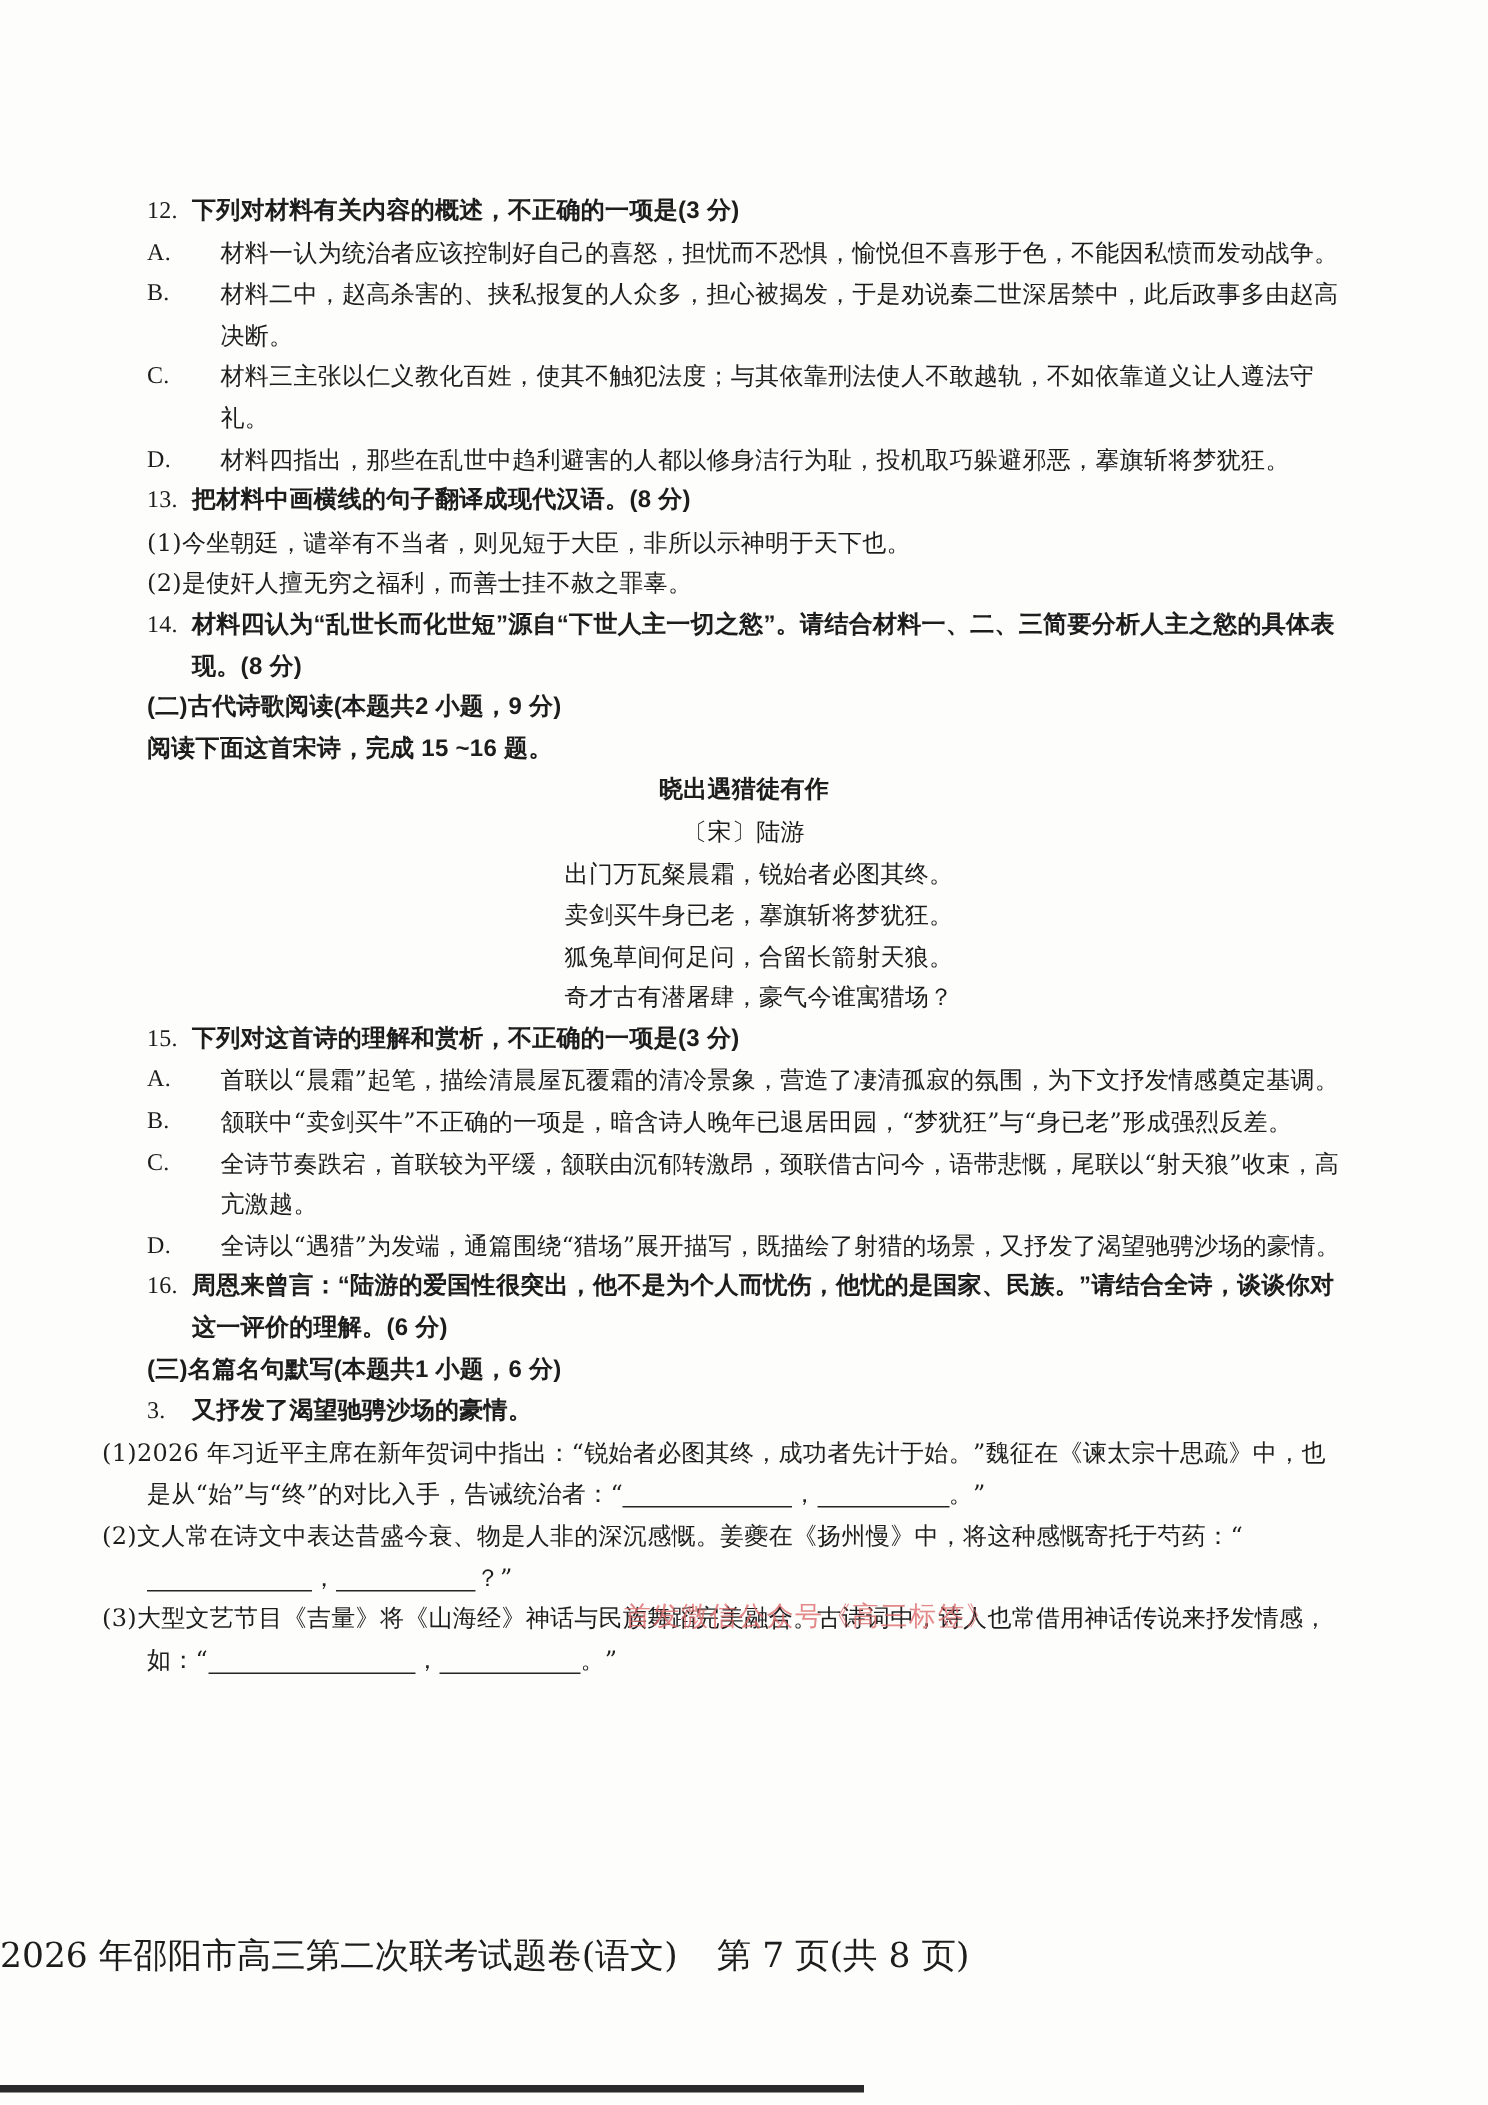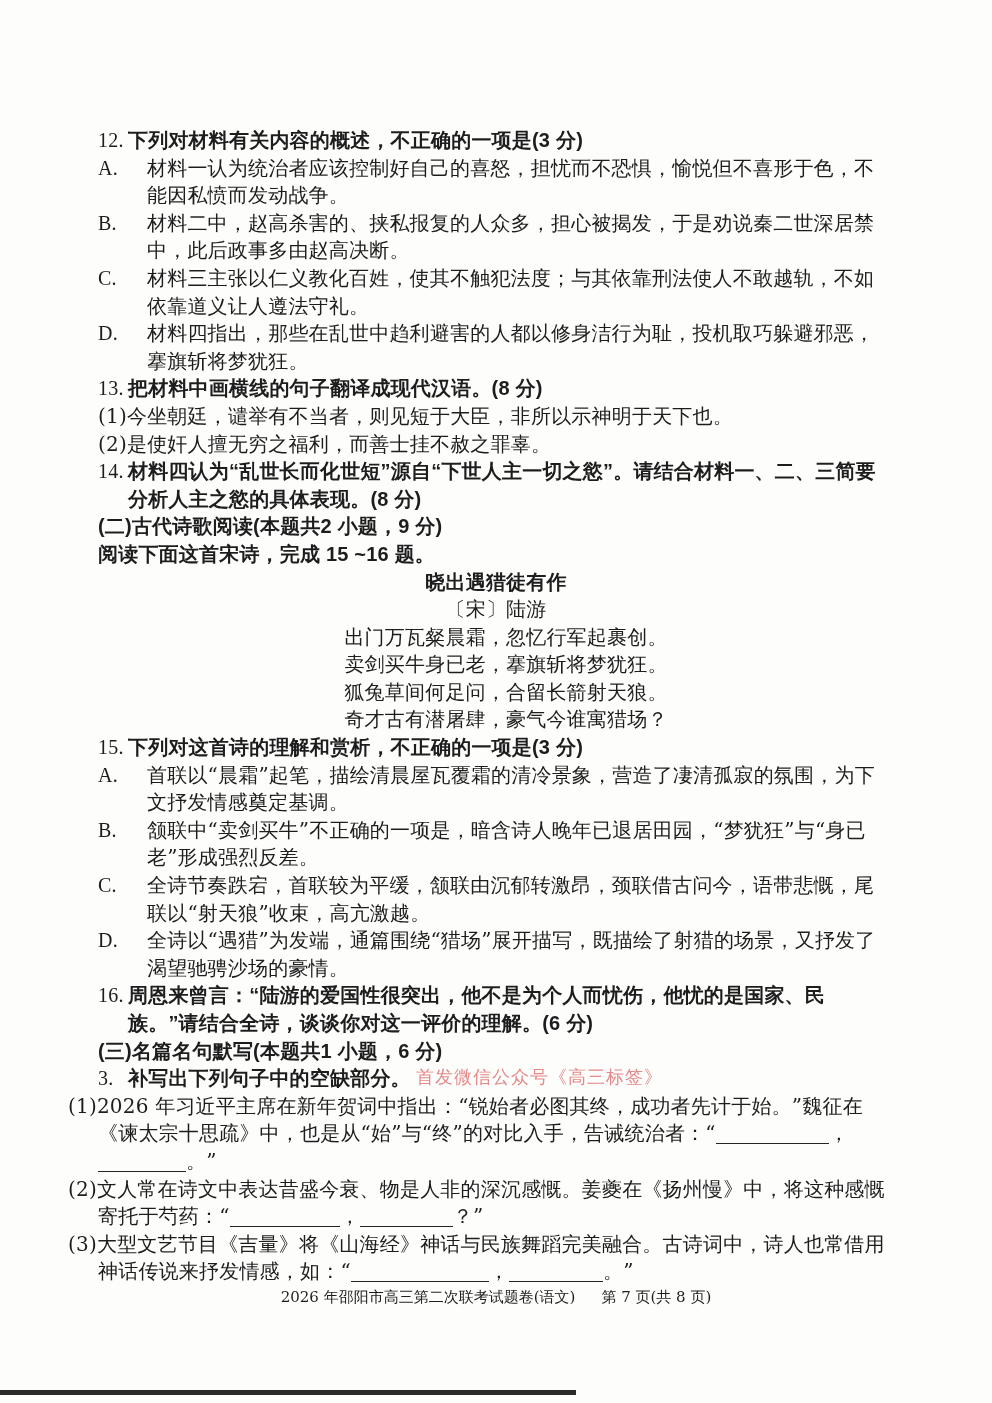--- a/index.html
+++ b/index.html
@@ -2,21 +2,21 @@
 <html><head>
 <meta charset="utf-8">
 <style>
   html, body { margin:0; padding:0; background:#ffffff; }
   .page {
     position:relative; width:992px; height:1403px;
     background:#fdfdfc; color:#1d1d1d; overflow:hidden;
     font-family:"DejaVu Serif", serif;
   }
   .content { position:absolute; left:98px; top:127px; width:796px; }
-  .content p { margin:0; font-size:20px; line-height:27.6px; letter-spacing:0.2px; }
+  .content p { margin:0; font-size:16px; line-height:27.6px; letter-spacing:0.2px; }
 
   .hei { font-family:"Liberation Sans", sans-serif; font-weight:600; }
   .kai { font-family:"DejaVu Serif", serif; font-weight:400; }
 
   .stem { display:flex; }
   .qnum { flex:0 0 30px; font-family:"Liberation Serif", serif; font-weight:500; }
   .stemtext { flex:1; }
 
   .secheader { margin-left:1px; }
   .intro { margin-left:30px; }
@@ -36,22 +36,22 @@
 
   .blank {
     display:inline-block; border-bottom:1.7px solid #242424;
     height:2px; vertical-align:-4px;
   }
   .bw-a1 { width:113px; } .bw-a2 { width:88px; }
   .bw-b1 { width:110px; } .bw-b2 { width:93px; }
   .bw-c1 { width:138px; } .bw-c2 { width:94px; }
 
   .footer {
-    position:absolute; left:0; top:1288px; width:992px; text-align:center;
-    font-size:15px; color:#1d1d1d; font-family:"DejaVu Serif", serif;
+    position:absolute; left:0; top:1288px; width:992px; text-align:left;
+    font-size:23px; color:#1d1d1d; font-family:"DejaVu Serif", serif;
   }
   .footer .gap { display:inline-block; width:26px; }
 
   .watermark {
     position:absolute; left:416px; top:1065px;
     font-size:18px; letter-spacing:1px;
     color:rgba(219,104,104,0.78);
     font-family:"Liberation Sans", sans-serif;
     white-space:nowrap;
   }
@@ -106,21 +106,21 @@
       </p>
     </div>
 
     <p class="secheader hei">(二)古代诗歌阅读(本题共2 小题，9 分)</p>
     <p class="intro hei">阅读下面这首宋诗，完成 15 ~16 题。</p>
 
     <div class="poem">
       <p class="poem-title hei">晓出遇猎徒有作</p>
       <p class="poem-author kai">〔宋〕陆游</p>
       <div class="poem-lines">
-        <p class="poem-line kai">出门万瓦粲晨霜，忽忆行军起裹创。</p>
+        <p class="poem-line kai">出门万瓦粲晨霜，锐始者必图其终。</p>
         <p class="poem-line kai">卖剑买牛身已老，搴旗斩将梦犹狂。</p>
         <p class="poem-line kai">狐兔草间何足问，合留长箭射天狼。</p>
         <p class="poem-line kai">奇才古有潜屠肆，豪气今谁寓猎场？</p>
       </div>
     </div>
 
     <div>
       <p class="stem hei">
         <span class="qnum">15.</span>
         <span class="stemtext">下列对这首诗的理解和赏析，不正确的一项是(3 分)</span>
@@ -148,21 +148,21 @@
         <span class="qnum">16.</span>
         <span class="stemtext">周恩来曾言：“陆游的爱国性很突出，他不是为个人而忧伤，他忧的是国家、民族。”请结合全诗，谈谈你对这一评价的理解。(6 分)</span>
       </p>
     </div>
 
     <p class="secheader hei">(三)名篇名句默写(本题共1 小题，6 分)</p>
 
     <div>
       <p class="stem hei">
         <span class="qnum">3.</span>
-        <span class="stemtext">补写出下列句子中的空缺部分。</span>
+        <span class="stemtext">又抒发了渴望驰骋沙场的豪情。</span>
       </p>
       <p class="sub17 kai">
         <span>(1)2026 年习近平主席在新年贺词中指出：“锐始者必图其终，成功者先计于始。”魏征在《谏太宗十思疏》中，也是从“始”与“终”的对比入手，告诫统治者：“</span><span class="blank bw-a1"></span><span>，</span><span class="blank bw-a2"></span><span>。”</span>
       </p>
       <p class="sub17 kai">
         <span>(2)文人常在诗文中表达昔盛今衰、物是人非的深沉感慨。姜夔在《扬州慢》中，将这种感慨寄托于芍药：“</span><span class="blank bw-b1"></span><span>，</span><span class="blank bw-b2"></span><span>？”</span>
       </p>
       <p class="sub17 kai">
         <span>(3)大型文艺节目《吉量》将《山海经》神话与民族舞蹈完美融合。古诗词中，诗人也常借用神话传说来抒发情感，如：“</span><span class="blank bw-c1"></span><span>，</span><span class="blank bw-c2"></span><span>。”</span>
       </p>

